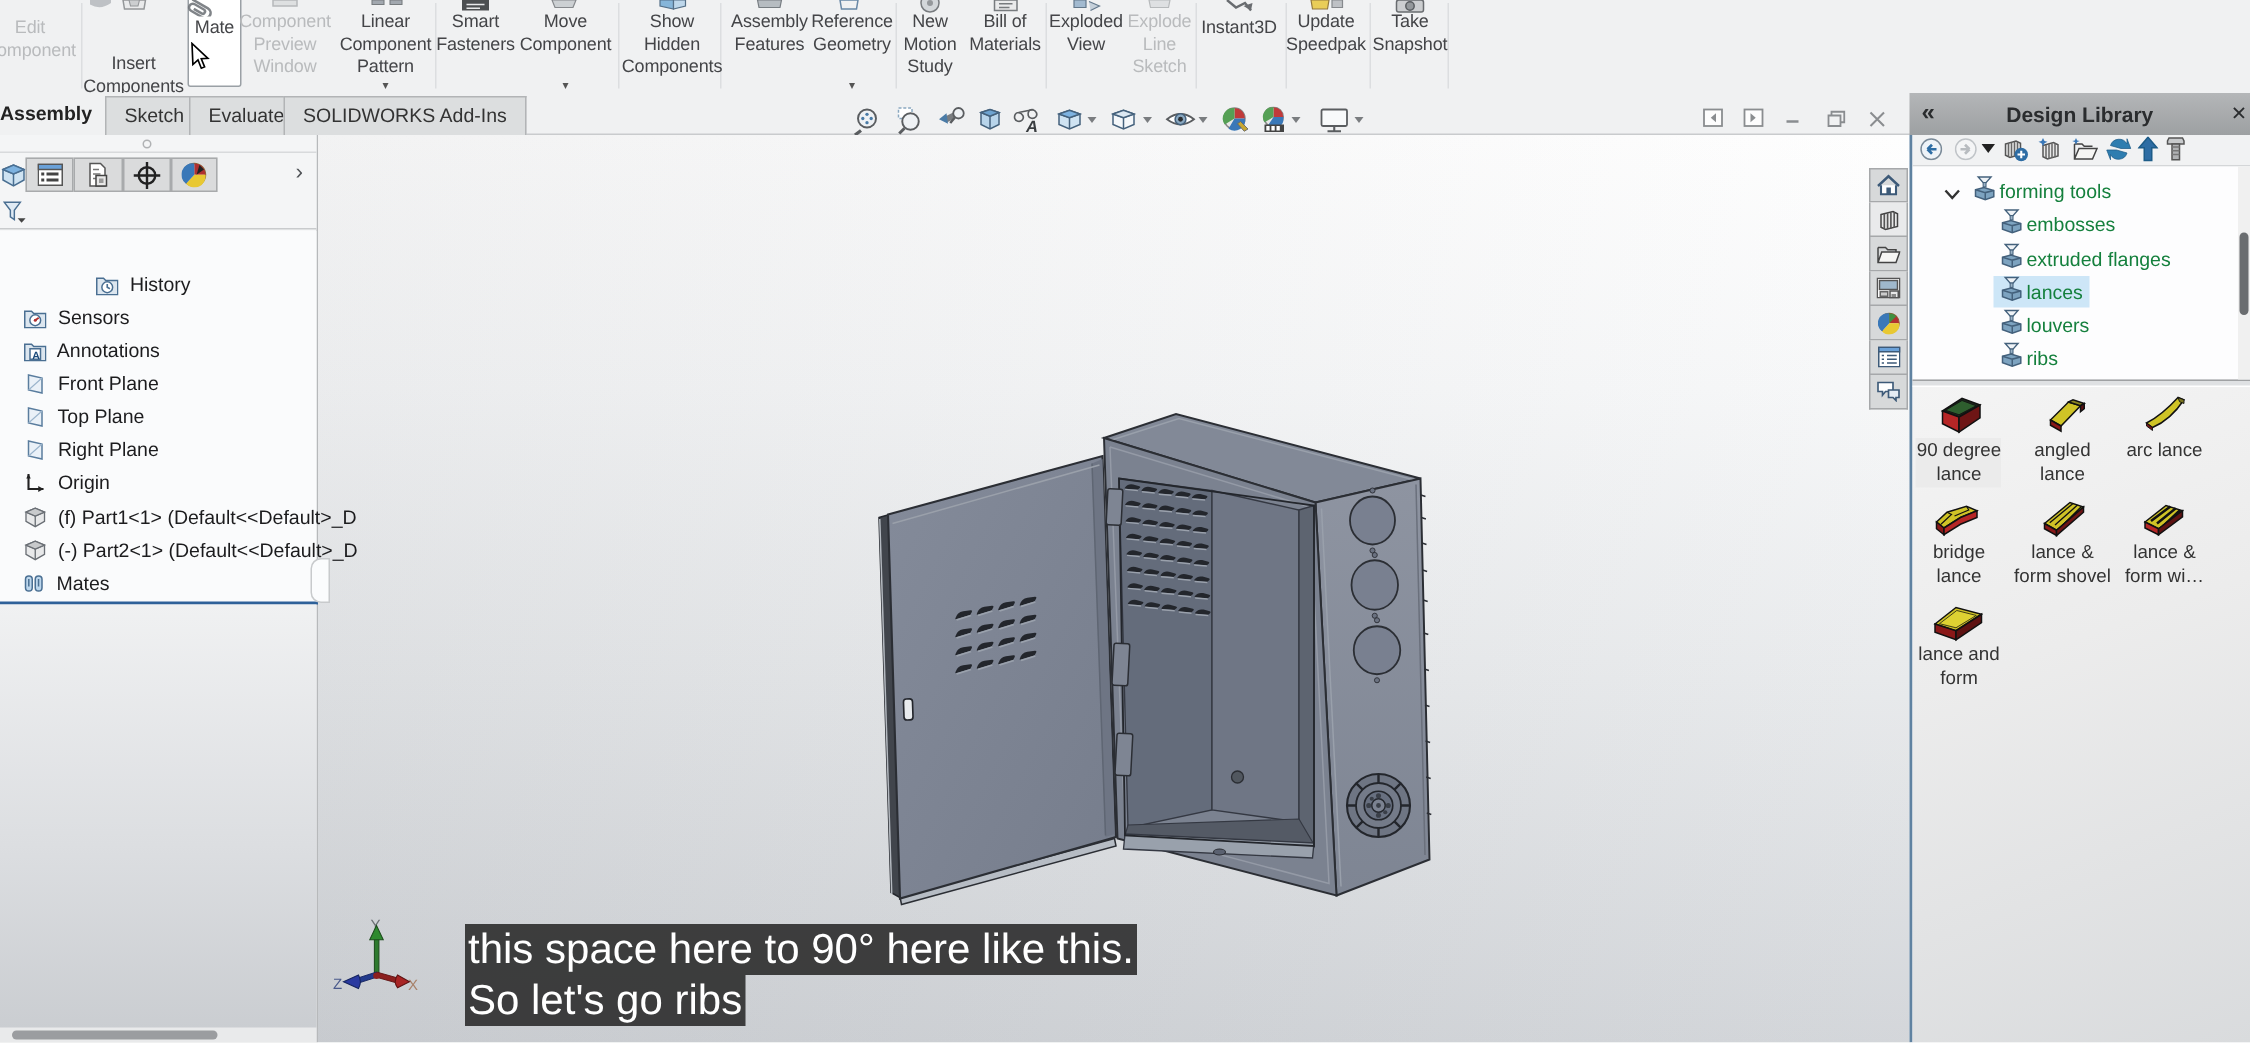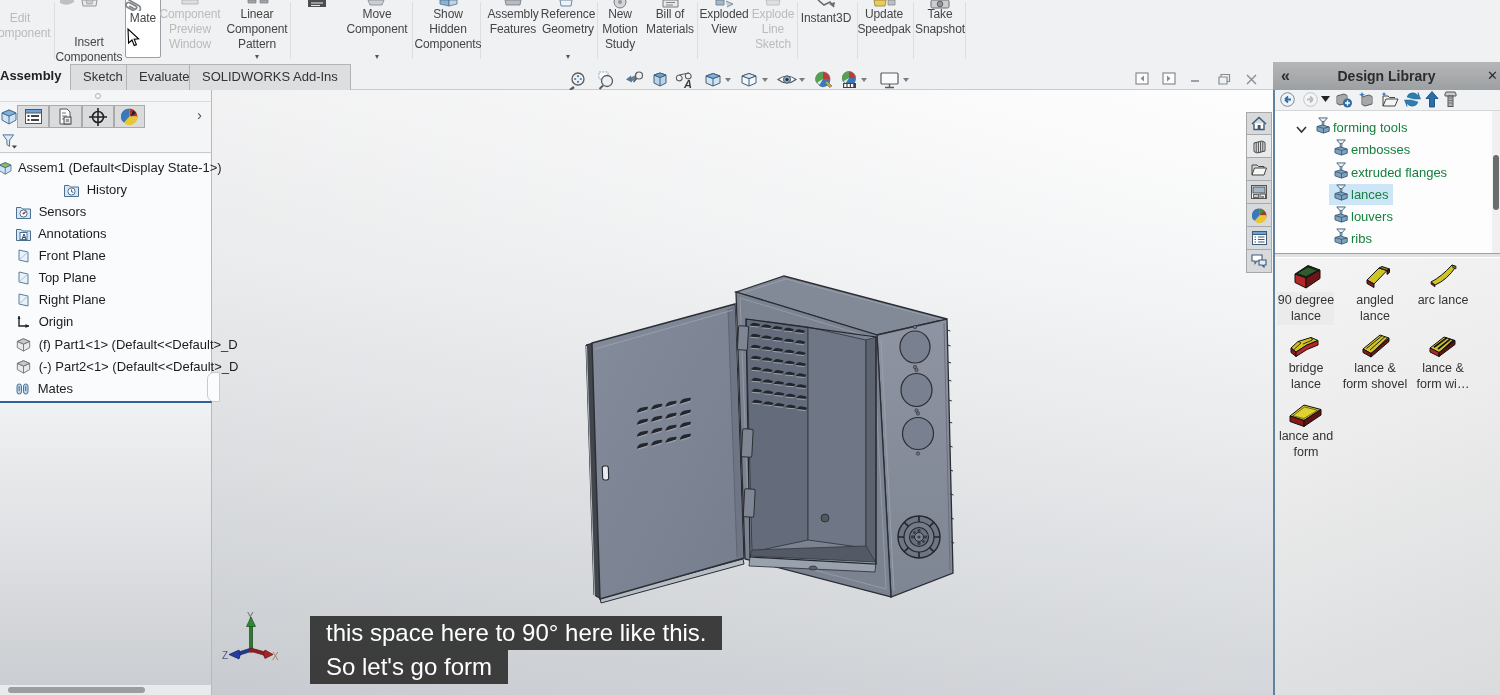--- a/index.html
+++ b/index.html
@@ -48,21 +48,21 @@
 
 #dlheader { position:absolute; left:1273px; top:62px; width:227px; height:28px; background:linear-gradient(180deg,#b4b6b8,#9da0a2); color:#2a2c2e; font-size:14px; font-weight:bold; text-align:center; line-height:28px; }
 #dlpanel { position:absolute; left:1273px; top:0px; width:227px; height:605px; background:#fdfdfe; border-left:2px solid #5f82a1; }
 #dltools { position:absolute; left:0; top:0; width:225px; height:21px; background:#f1f2f3; border-bottom:1px solid #d4d6d8; }
 #dltree { position:absolute; left:0; top:21px; width:225px; height:142px; background:#fdfdfe; font-size:13px; color:#1c1c1e; }
 #dlsplit { position:absolute; left:0; top:163px; width:225px; height:5px; background:#dfe1e3; border-top:1px solid #9fa1a3; border-bottom:1px solid #fff; }
 #dlthumbs { position:absolute; left:0; top:168px; width:225px; height:437px; background:linear-gradient(160deg,#f4f4f4 0%, #ececec 40%, #d9dbdd 100%); }
 .thlabel { position:absolute; width:72px; text-align:center; font-size:12.5px; color:#333; line-height:15.5px; }
 
 
-.caption { position:absolute; background:rgba(40,40,40,0.88); color:#fff; font-size:24px; line-height:34px; padding:0 16px; white-space:nowrap; letter-spacing:0px; }
+.caption { position:absolute; background:rgba(40,40,40,0.88); color:#fff; font-size:28px; line-height:34px; padding:0 2px; white-space:nowrap; letter-spacing:0px; }
 .ft { position:absolute; width:16px; height:18px; }
 .dlt { position:absolute; font-size:13px; color:#15803d; }
 </style>
 </head>
 <body>
 <div id="app">
   <svg width="0" height="0" style="position:absolute">
     <defs>
       <g id="ftool">
         <path d="M4 1 L13 1 L9.5 5 L7.5 5 Z" fill="#eef2f6" stroke="#44617c" transform="scale(0.95)"></path>
@@ -95,20 +95,23 @@
     <div id="matebox"></div>
     <div class="cbtn" style="left:125px; width:36px;">
         <div class="lbl" style="top:11px">Mate</div>
       </div>
     <div class="cbtn gray" style="left:155px; width:70px;">
         <div class="lbl">Component<br>Preview<br>Window</div>
       </div>
     <div class="cbtn" style="left:217px; width:80px;">
         <div class="lbl">Linear<br>Component<br>Pattern</div>
         <div class="dd">▾</div>
+      </div>
+    <div class="cbtn" style="left:282px; width:70px;">
+        <div class="lbl">Smart<br>Fasteners</div>
       </div>
     <div class="cbtn" style="left:340px; width:74px;">
         <div class="lbl">Move<br>Component</div>
         <div class="dd">▾</div>
       </div>
     <div class="cbtn" style="left:408px; width:80px;">
         <div class="lbl">Show<br>Hidden<br>Components</div>
       </div>
     <div class="cbtn" style="left:482px; width:62px;">
         <div class="lbl">Assembly<br>Features</div>
@@ -440,21 +443,21 @@
         <rect x="28.6" y="14" width="3" height="25.5" fill="#2e7a2e" stroke="#1d4d1d" stroke-width="0.7"></rect>
         <path d="M30 7 L25.5 16.5 L34.5 16.5 Z" fill="#2e8a2e" stroke="#1d4d1d" stroke-width="0.7"></path>
         <path d="M30 38 L46 42.5 L46 46 L30 41.5 Z" fill="#8c1f1f" stroke="#5e1212" stroke-width="0.6"></path>
         <path d="M44 40 L52 44.5 L44 48.5 Q41 44.5 44 40 Z" fill="#a82424" stroke="#5e1212" stroke-width="0.7"></path>
         <path d="M30 38 L16 42.5 L16 46 L30 41.5 Z" fill="#223a8c" stroke="#14235e" stroke-width="0.6"></path>
         <path d="M18 40 L8 44.5 L18 49 Q20.5 44.5 18 40 Z" fill="#2a3aa0" stroke="#14235e" stroke-width="0.7"></path>
         <circle cx="30" cy="40.5" r="2.2" fill="#8c1f1f"></circle>
       </svg>
 
       <div class="caption" style="left:99px; top:526px;">this space here to 90° here like this.</div>
-      <div class="caption" style="left:99px; top:560px;">So let's go form</div>
+      <div class="caption" style="left:99px; top:560px;">So let's go ribs</div>
     </div>
 
     <div id="leftpanel">
       <div id="lp-top">
         <div style="position:absolute;left:95px;top:3px;width:6px;height:6px;border:1px solid #b0b2b4;border-radius:50%;"></div>
         <div style="position:absolute;left:0;top:11px;width:211px;height:1px;background:#d8dadc;"></div>
 
         <div style="position:absolute;left:0;top:15px;width:211px;height:23px;">
           <div style="position:absolute;left:17px;top:0;width:32px;height:23px;background:#dadbdc;border:1px solid #a8aaac;"></div>
           <div style="position:absolute;left:49px;top:0;width:33px;height:23px;background:#dadbdc;border:1px solid #a8aaac;"></div>
@@ -494,29 +497,20 @@
           </svg>
         </div>
         <div style="position:absolute;left:197px;top:16px;width:20px;height:20px;font-size:15px;color:#515458;">›</div>
 
         <svg style="position:absolute;left:2px;top:44px" width="16" height="15" viewBox="0 0 18 17">
           <path d="M1 1 L13 1 L8.5 7 L8.5 14 L5.5 12 L5.5 7 Z" fill="#dfeaf4" stroke="#4a6f92" stroke-width="1.1"></path>
           <path d="M11 13 L17 13 L14 16.5 Z" fill="#444"></path>
         </svg>
       </div>
       <div id="lp-tree">
-        <div class="trow" style="top:3px;">
-          <svg width="13" height="14" viewBox="3 0 13 17" style="margin-right:2px">
-              <path d="M1 5 L8 2 L15 5 L15 12 L8 16 L1 12 Z" fill="#cfe3f2" stroke="#4a6f92" stroke-width="1"></path>
-              <path d="M1 5 L8 8 L15 5" fill="none" stroke="#4a6f92"></path>
-              <path d="M8 8 L8 16" stroke="#4a6f92"></path>
-              <path d="M1 5 L8 2 L15 5 L8 8 Z" fill="#8fbc5a" stroke="#4a6f92"></path>
-            </svg>
-          <span>Assem1  (Default&lt;Display State-1&gt;)</span>
-        </div>
         <div class="trow" style="top:25px; padding-left:16px;margin-left:48px;">
           <svg width="15" height="14" viewBox="0 0 15 14">
               <path d="M0.5 2.5 L5 2.5 L6.5 4 L14.5 4 L14.5 13.5 L0.5 13.5 Z" fill="#dce6ef" stroke="#4a6f92"></path>
               <circle cx="7.5" cy="8.5" r="3.6" fill="#fff" stroke="#4a6f92"></circle>
               <path d="M7.5 6.3 L7.5 8.5 L9.3 9.5" fill="none" stroke="#4a6f92" stroke-width="1.1"></path>
             </svg>
           <span>History</span>
         </div>
         <div class="trow" style="top:47px; padding-left:16px;">
           <svg width="15" height="14" viewBox="0 0 15 14">

